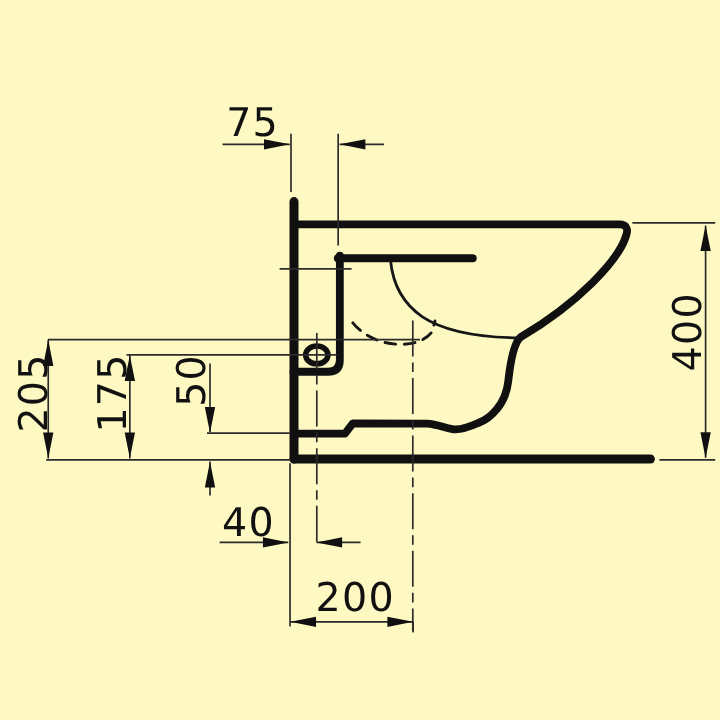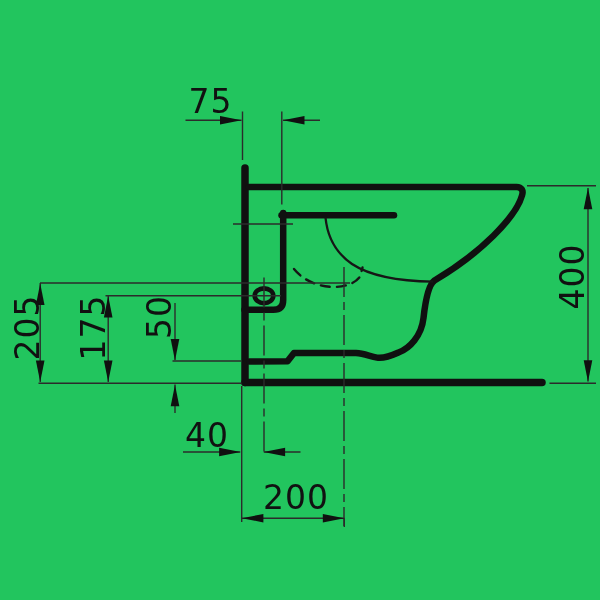--- a/index.html
+++ b/index.html
@@ -1,16 +1,16 @@
 <!DOCTYPE html>
 <html><head>
 <meta charset="utf-8">
 <style>
   html,body{margin:0;padding:0;background:#ffffff;}
-  .stage{width:600px;height:600px;background:#22c55e;position:relative;overflow:hidden;
+  .stage{width:600px;height:600px;background:#fef9c3;position:relative;overflow:hidden;
          font-family:"DejaVu Sans","Liberation Sans",sans-serif;}
   svg{display:block;}
   .dim-text{font-family:"DejaVu Sans","Liberation Sans",sans-serif;font-size:33px;
             fill:#111;letter-spacing:1px;}
   .thick{stroke:#101010;stroke-width:6.5;fill:none;stroke-linecap:round;stroke-linejoin:round;}
   .datum{stroke:#101010;stroke-width:7.5;fill:none;stroke-linecap:round;}
   .thin{stroke:#2b2b2b;stroke-width:1.4;fill:none;}
   .inner{stroke:#161616;stroke-width:2.3;fill:none;}
   .hidden-line{stroke:#161616;stroke-width:2.4;fill:none;stroke-dasharray:9 7;stroke-linecap:round;}
   .cl{stroke:#2b2b2b;stroke-width:1.4;fill:none;stroke-dasharray:30 5 8 5;}

